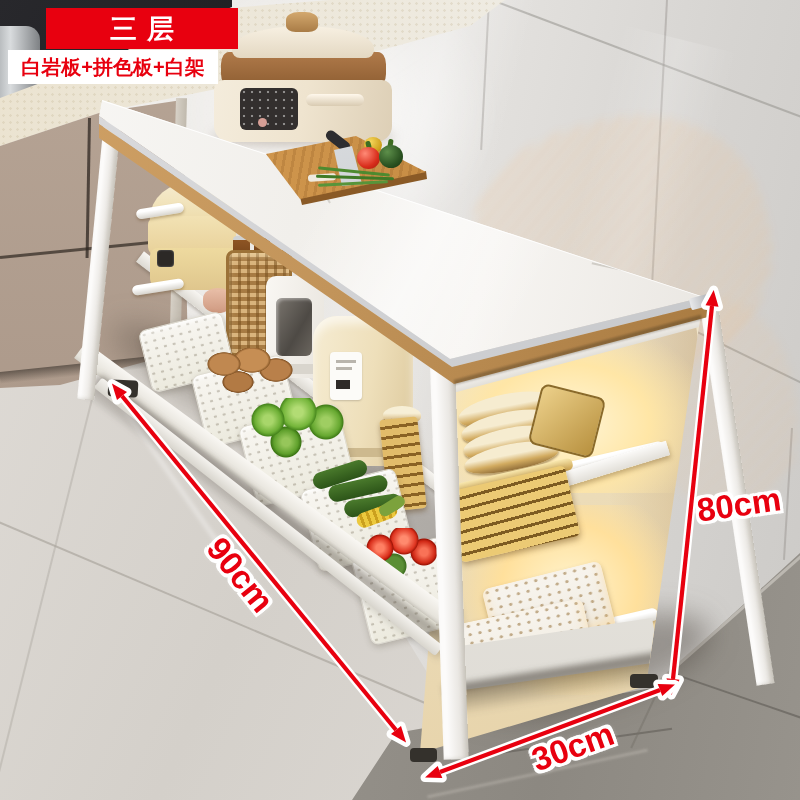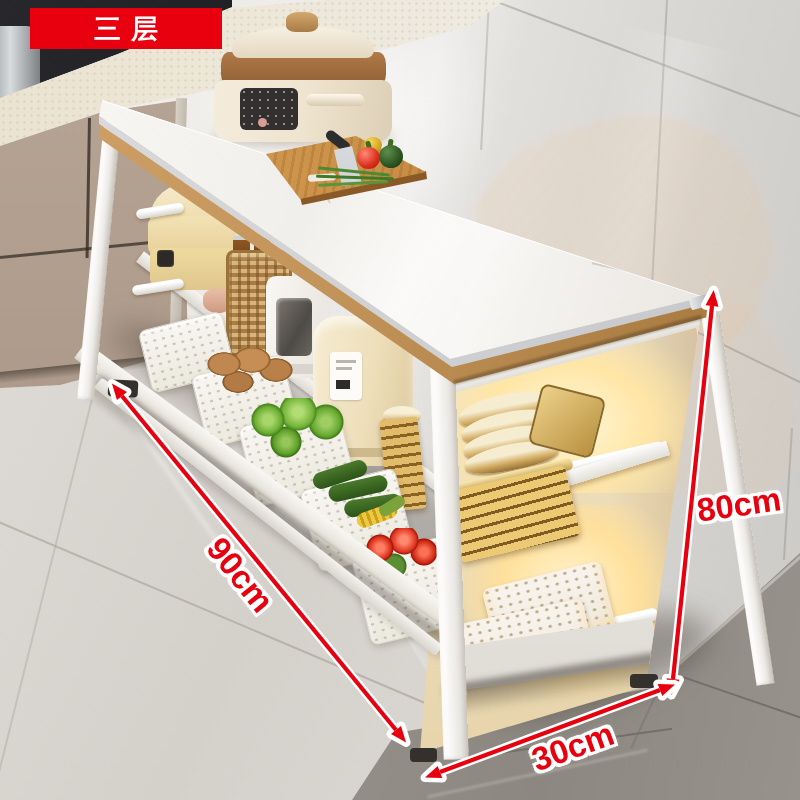--- a/index.html
+++ b/index.html
@@ -279,21 +279,21 @@
   #sc3{left:318px;top:182px;width:70px;background:#57943a;transform:rotate(-3deg);}
 
   
   #arrows{left:0;top:0;width:800px;height:800px;pointer-events:none;}
   .dim{position:absolute;font-weight:bold;font-size:33px;color:#e8000f;text-align:center;letter-spacing:0;
     text-shadow:-3px -3px 0 #fff,3px -3px 0 #fff,-3px 3px 0 #fff,3px 3px 0 #fff,
                 -3px 0 0 #fff,3px 0 0 #fff,0 -3px 0 #fff,0 3px 0 #fff,0 0 6px rgba(255,255,255,.9);}
   #dim-h{left:687px;top:486px;width:104px;transform:rotate(-8deg);}
   #dim-l{left:188px;top:556px;width:104px;transform:rotate(51deg);}
   #dim-d{left:521px;top:728px;width:104px;transform:rotate(-20deg);}
-  #badge-tier{left:30px;top:8px;width:192px;height:41px;background:#e8000f;color:#fff;
+  #badge-tier{left:46px;top:8px;width:192px;height:41px;background:#e8000f;color:#fff;
     display:flex;align-items:center;justify-content:center;font-weight:bold;font-size:27px;letter-spacing:10px;text-indent:10px;text-align:center;}
   #badge-mat{left:8px;top:50px;width:210px;height:34px;background:#fff;color:#e8000f;
     display:flex;align-items:center;justify-content:center;font-weight:bold;font-size:20px;}
 </style>
 </head>
 <body>
 
 <div id="scene">
 
   <div class="a" id="wall"></div>
@@ -478,14 +478,15 @@
         <polygon points="675,684.4 662.3,696.1 657.7,683.9"></polygon>
       </g>
     </g>
   </svg>
 
   <div class="dim" id="dim-h">80cm</div>
   <div class="dim" id="dim-l">90cm</div>
   <div class="dim" id="dim-d">30cm</div>
 
   <div class="a" id="badge-tier">三层</div>
+  <div class="a" id="badge-mat">白岩板+拼色板+白架</div>
 
 </div>
 
 </body></html>

